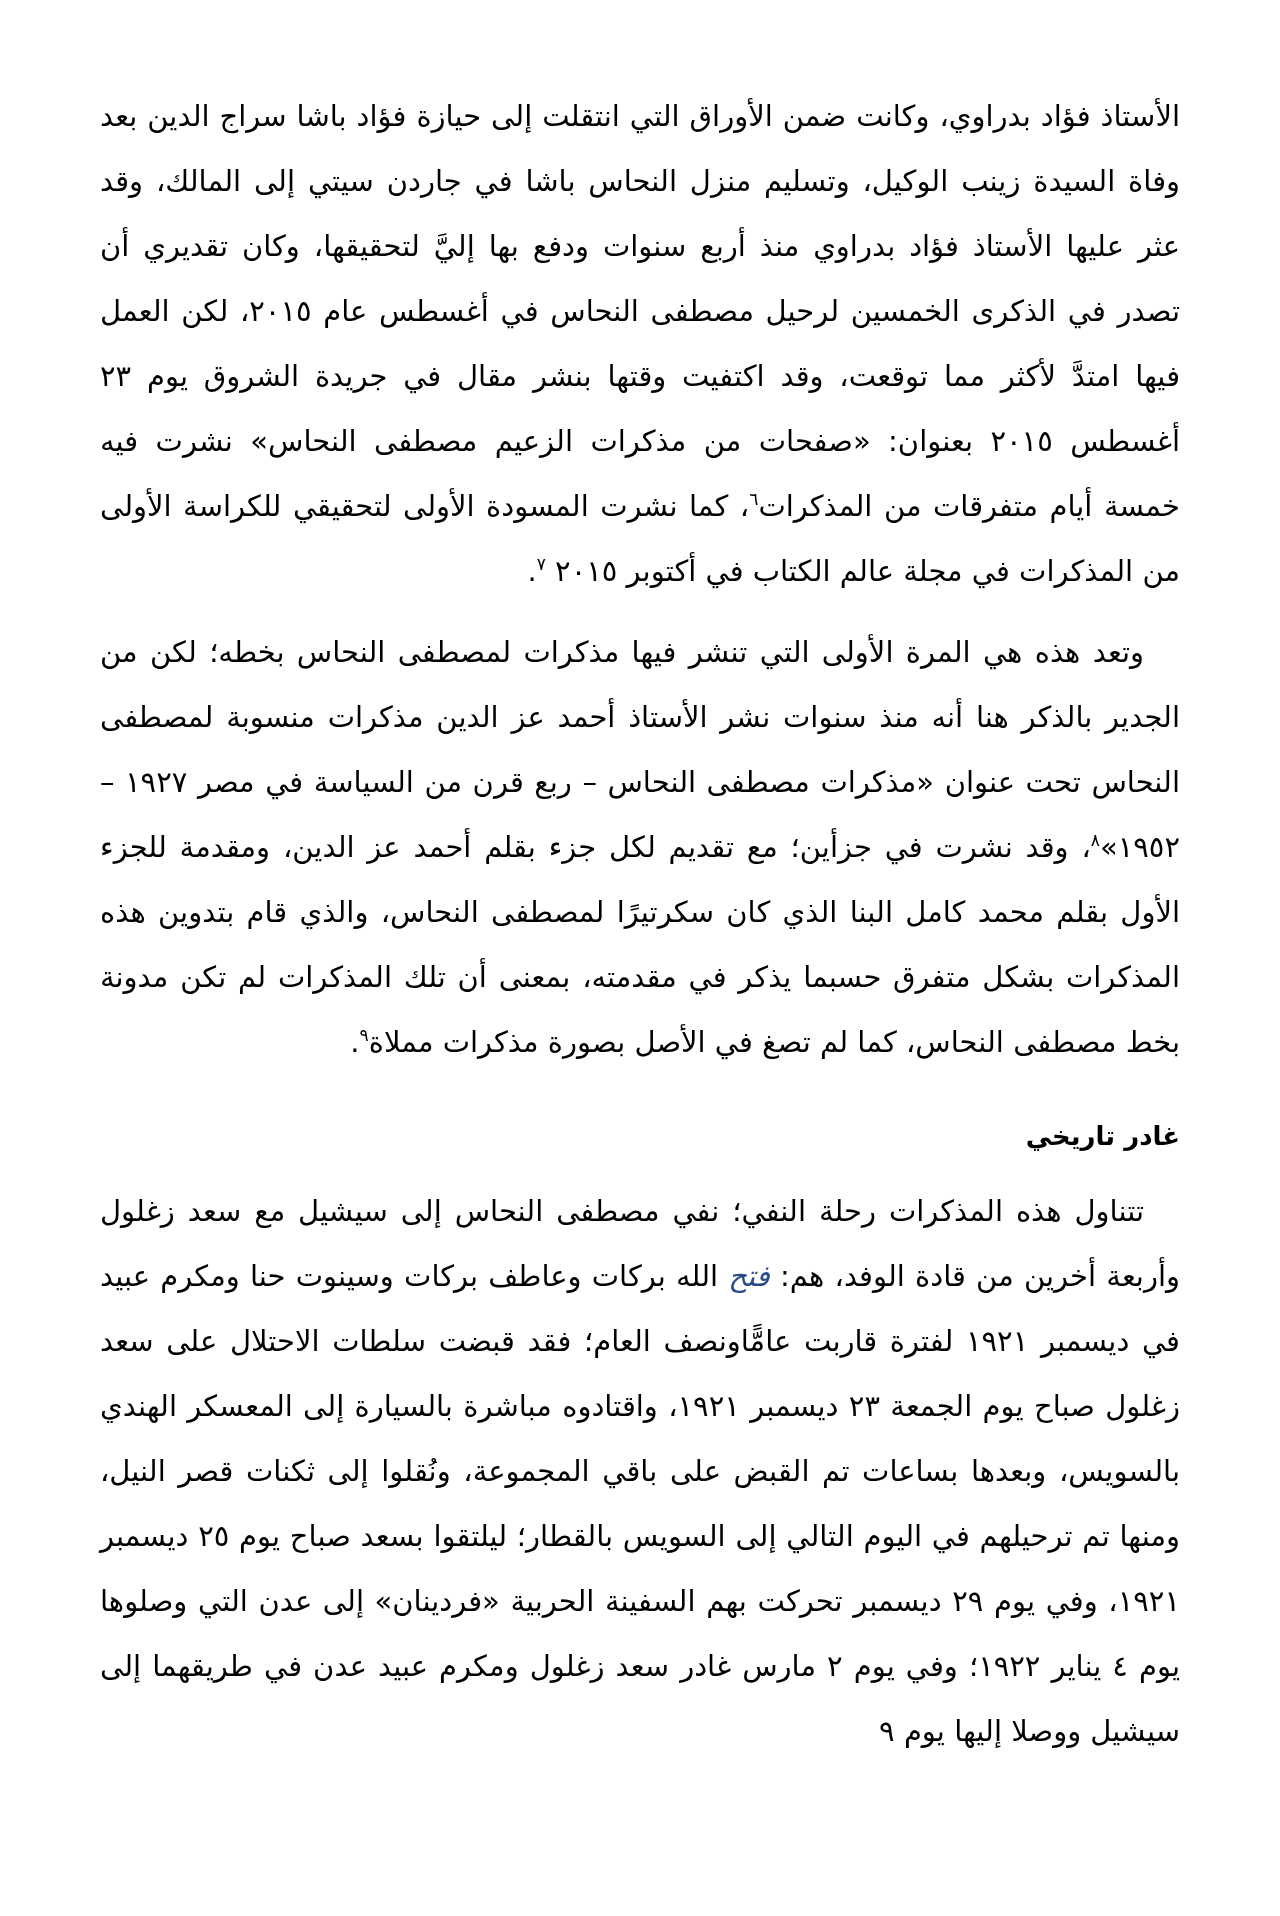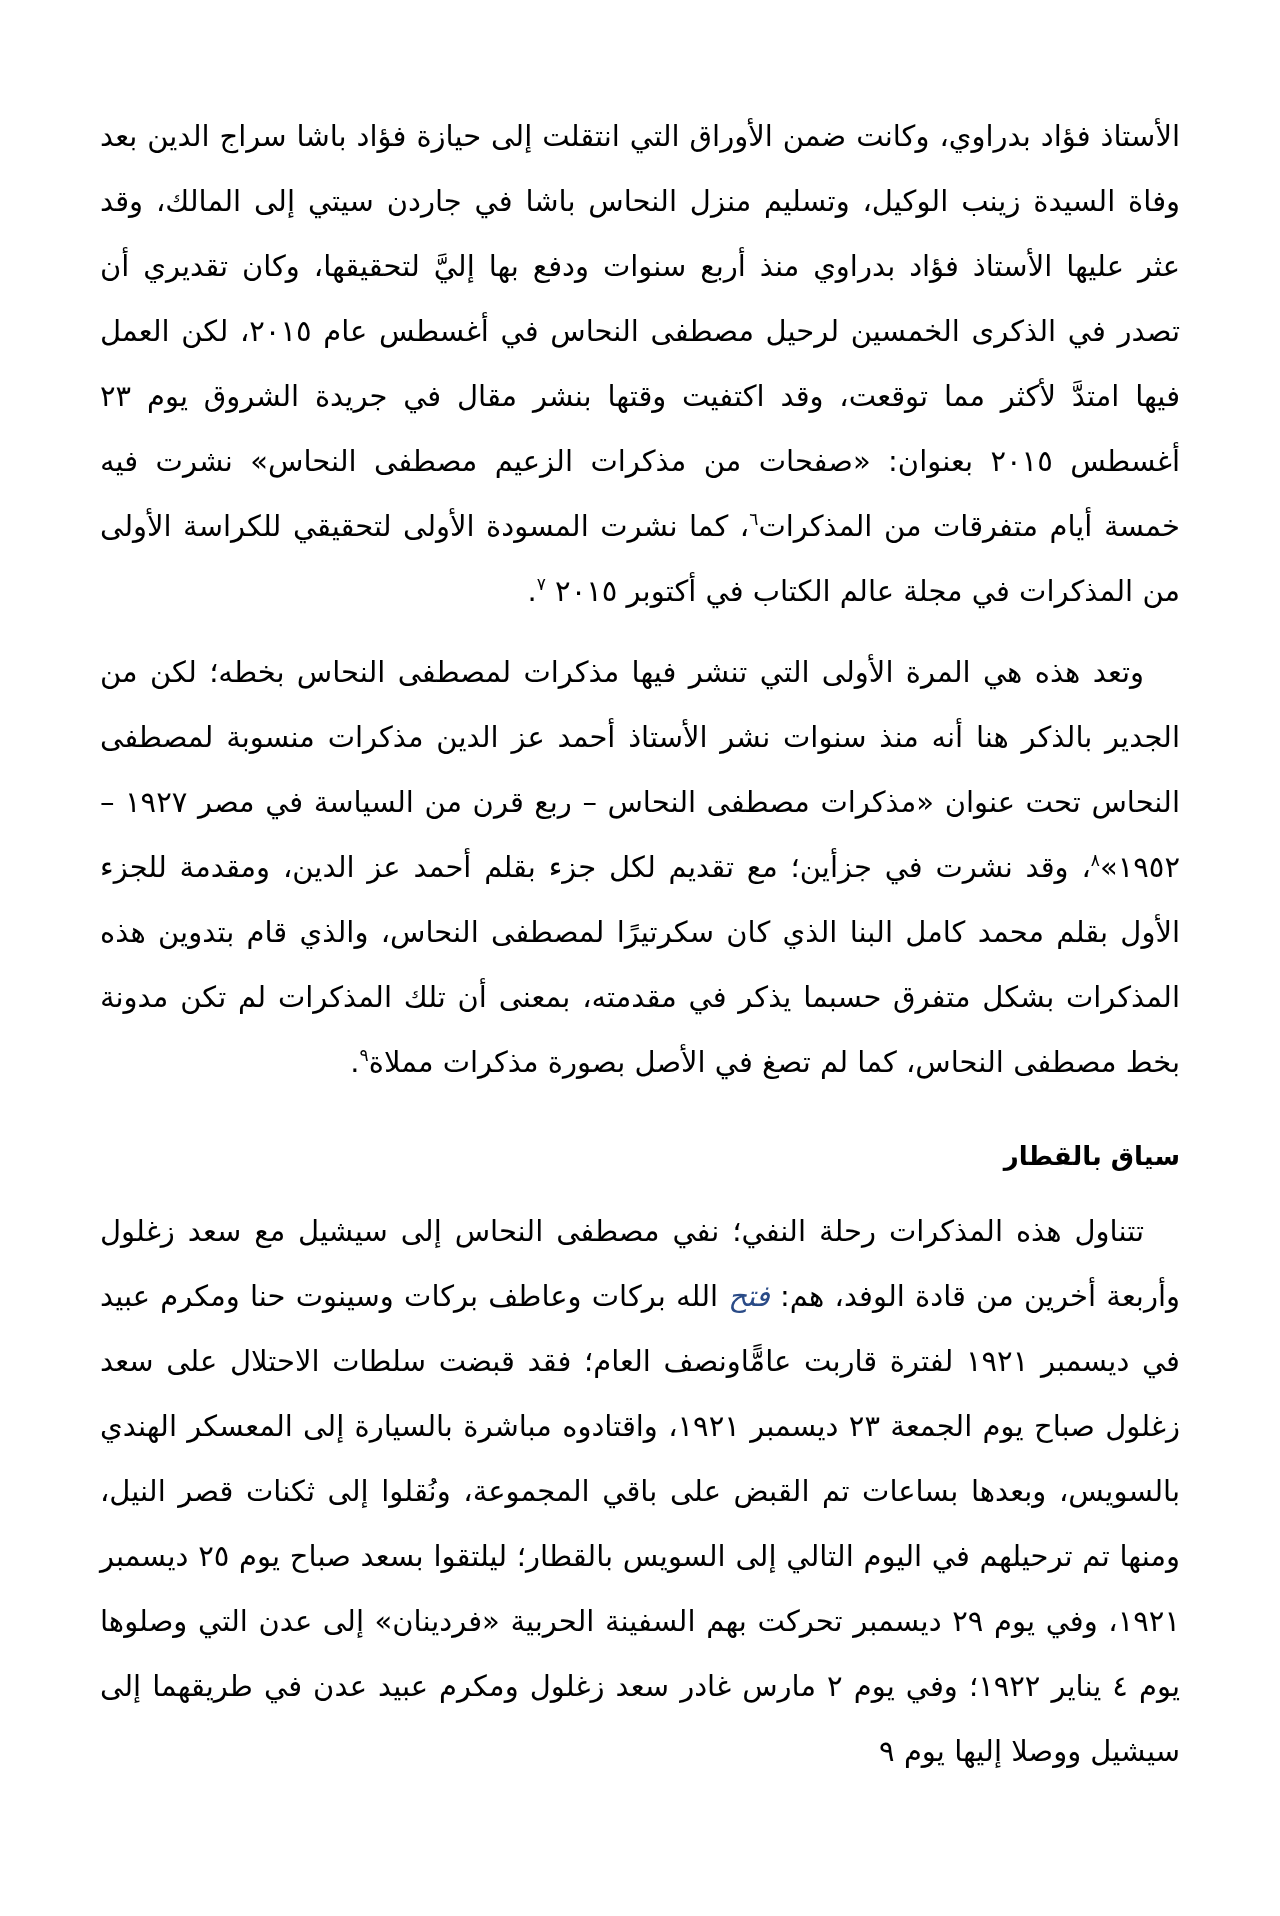--- a/index.html
+++ b/index.html
@@ -9,21 +9,21 @@
   body {
     width: 1280px;
     height: 1916px;
     position: relative;
     background: var(--page-bg, #ffffff);
     font-family: "DejaVu Sans", sans-serif;
     overflow: hidden;
   }
   .page-content {
     position: absolute;
-    top: 104px;
+    top: 84px;
     right: 100px;
     width: 1080px;
     direction: rtl;
     color: var(--text-color, #000000);
     margin-left: 44px;
   }
   p.body-par {
     margin: 0 0 16px 0;
     font-size: 29px;
     line-height: 65px;
@@ -55,16 +55,16 @@
   }
 </style>
 </head>
 <body>
 
 <div class="page-content">
   <p class="body-par">الأستاذ فؤاد بدراوي، وكانت ضمن الأوراق التي انتقلت إلى حيازة فؤاد باشا سراج الدين بعد وفاة السيدة زينب الوكيل، وتسليم منزل النحاس باشا في جاردن سيتي إلى المالك، وقد عثر عليها الأستاذ فؤاد بدراوي منذ أربع سنوات ودفع بها إليَّ لتحقيقها، وكان تقديري أن تصدر في الذكرى الخمسين لرحيل مصطفى النحاس في أغسطس عام ٢٠١٥، لكن العمل فيها امتدَّ لأكثر مما توقعت، وقد اكتفيت وقتها بنشر مقال في جريدة الشروق يوم ٢٣ أغسطس ٢٠١٥ بعنوان: «صفحات من مذكرات الزعيم مصطفى النحاس» نشرت فيه خمسة أيام متفرقات من المذكرات<sup class="fn">٦</sup>، كما نشرت المسودة الأولى لتحقيقي للكراسة الأولى من المذكرات في مجلة عالم الكتاب في أكتوبر ٢٠١٥ <sup class="fn">٧</sup>.</p>
 
   <p class="body-par indent">وتعد هذه هي المرة الأولى التي تنشر فيها مذكرات لمصطفى النحاس بخطه؛ لكن من الجدير بالذكر هنا أنه منذ سنوات نشر الأستاذ أحمد عز الدين مذكرات منسوبة لمصطفى النحاس تحت عنوان «مذكرات مصطفى النحاس – ربع قرن من السياسة في مصر ١٩٢٧ – ١٩٥٢»<sup class="fn">٨</sup>، وقد نشرت في جزأين؛ مع تقديم لكل جزء بقلم أحمد عز الدين، ومقدمة للجزء الأول بقلم محمد كامل البنا الذي كان سكرتيرًا لمصطفى النحاس، والذي قام بتدوين هذه المذكرات بشكل متفرق حسبما يذكر في مقدمته، بمعنى أن تلك المذكرات لم تكن مدونة بخط مصطفى النحاس، كما لم تصغ في الأصل بصورة مذكرات مملاة<sup class="fn">٩</sup>.</p>
 
-  <h2 class="section-heading">سياق بالقطار</h2>
+  <h2 class="section-heading">غادر تاريخي</h2>
 
   <p class="body-par indent">تتناول هذه المذكرات رحلة النفي؛ نفي مصطفى النحاس إلى سيشيل مع سعد زغلول وأربعة أخرين من قادة الوفد، هم: <span class="link-word">فتح</span> الله بركات وعاطف بركات وسينوت حنا ومكرم عبيد في ديسمبر ١٩٢١ لفترة قاربت عامًّاونصف العام؛ فقد قبضت سلطات الاحتلال على سعد زغلول صباح يوم الجمعة ٢٣ ديسمبر ١٩٢١، واقتادوه مباشرة بالسيارة إلى المعسكر الهندي بالسويس، وبعدها بساعات تم القبض على باقي المجموعة، ونُقلوا إلى ثكنات قصر النيل، ومنها تم ترحيلهم في اليوم التالي إلى السويس بالقطار؛ ليلتقوا بسعد صباح يوم ٢٥ ديسمبر ١٩٢١، وفي يوم ٢٩ ديسمبر تحركت بهم السفينة الحربية «فردينان» إلى عدن التي وصلوها يوم ٤ يناير ١٩٢٢؛ وفي يوم ٢ مارس غادر سعد زغلول ومكرم عبيد عدن في طريقهما إلى سيشيل ووصلا إليها يوم ٩</p>
 </div>
 
 </body></html>

